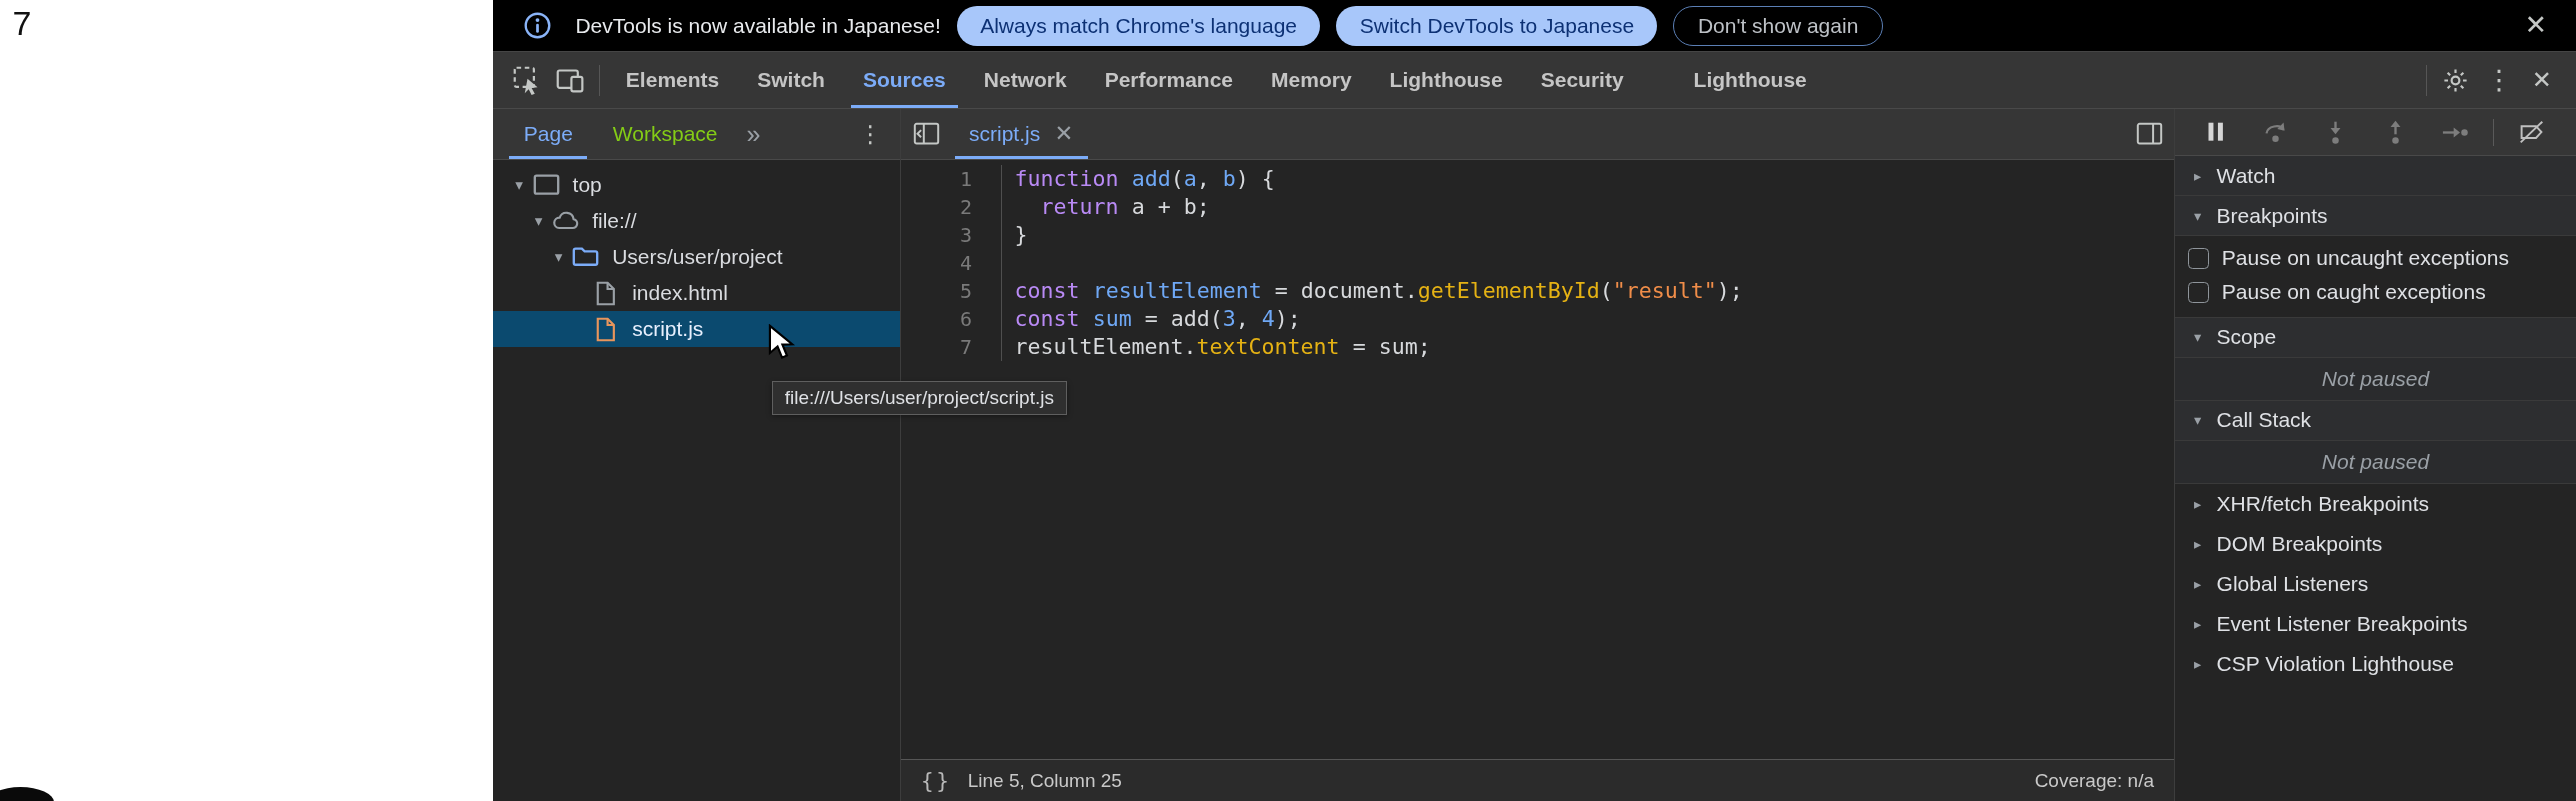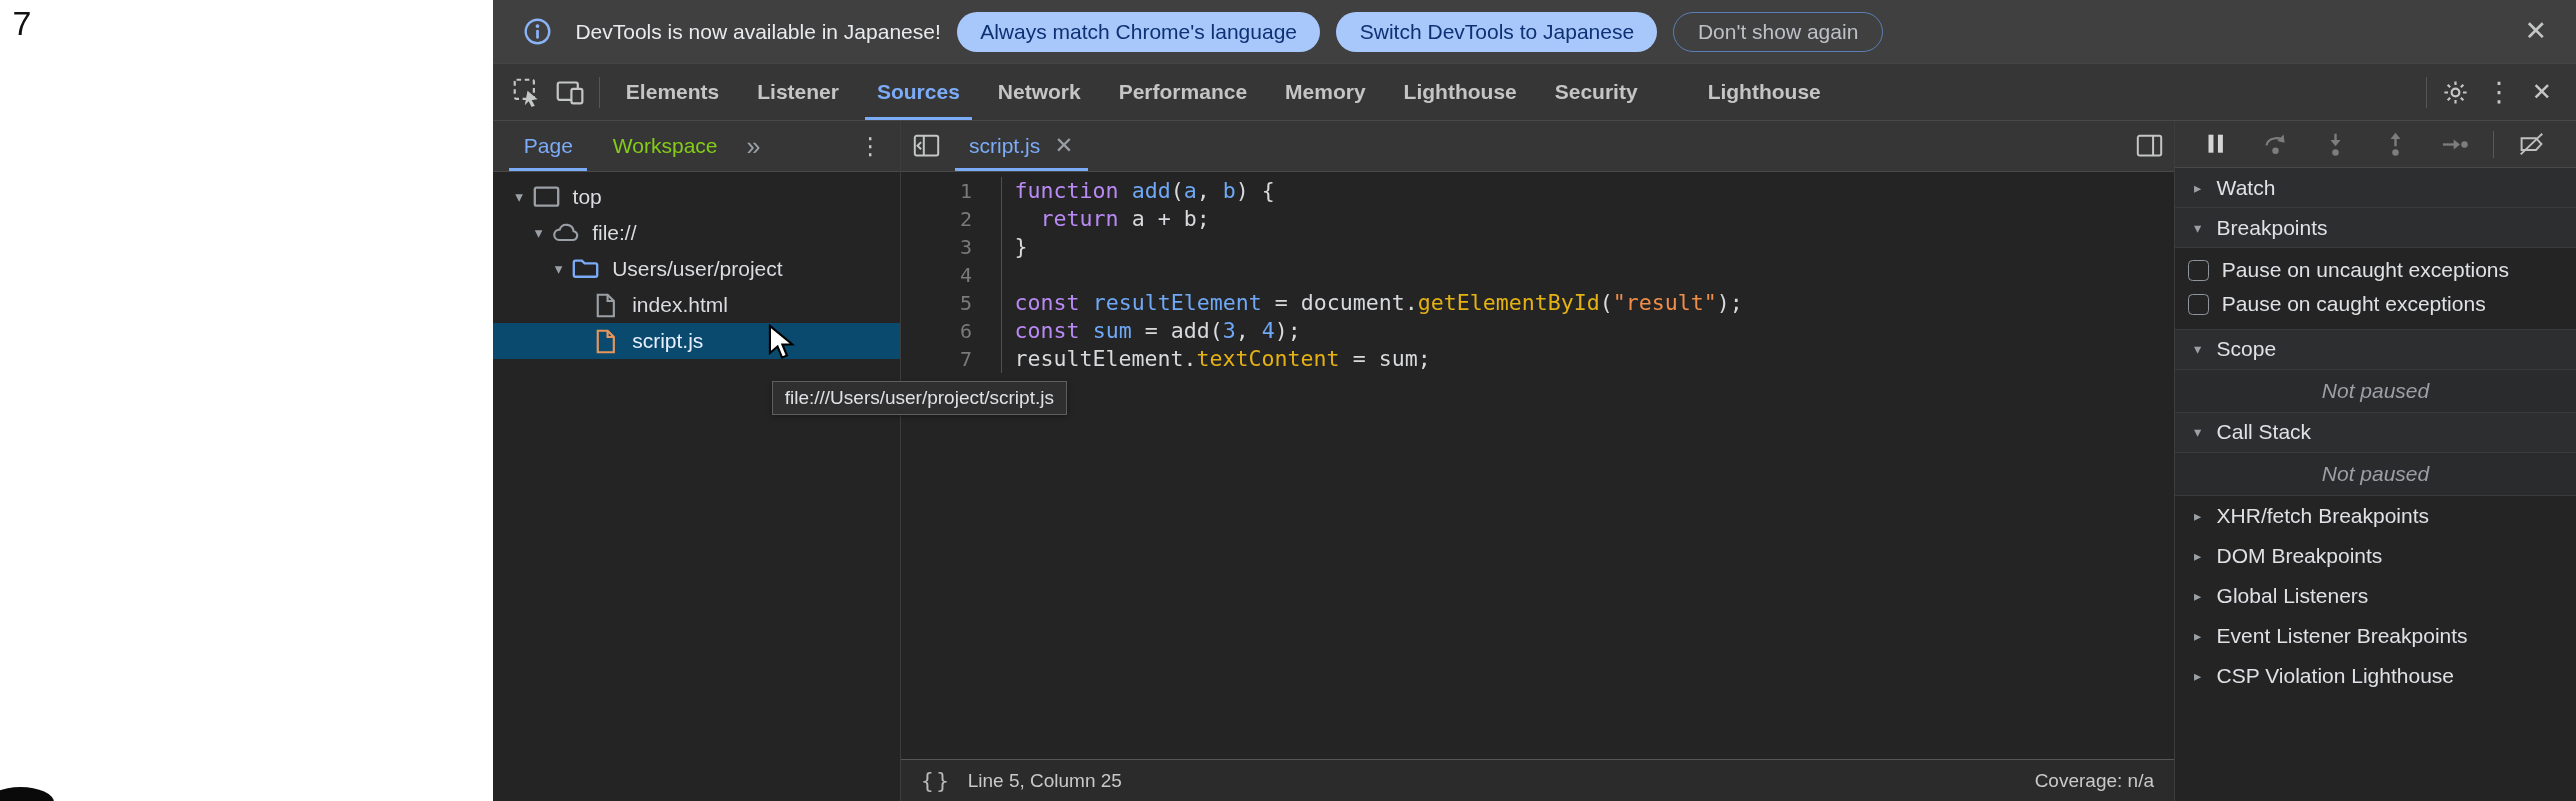--- a/index.html
+++ b/index.html
@@ -8,21 +8,21 @@
 
   
   .webpage { position:absolute; left:0; top:0; width:493px; height:801px; background:#fff; }
   .page-number { position:absolute; left:12.6px; top:3.6px; font-size:34px; color:#111; }
   .dock-bump { position:absolute; left:-12.6px; top:787px; width:67px; height:31px; background:#0a0a0a; border-radius:50% 50% 0 0; }
 
   
   .devtools { position:absolute; left:493px; top:0; width:2083px; height:801px; background:#242424; display:flex; flex-direction:column; color:#dadce0; }
 
   
-  .banner { flex:none; height:64px; background:#404040; border-bottom:0.9px solid #454545; display:flex; align-items:center; gap:16px; padding:0 23.4px; }
+  .banner { flex:none; height:52px; background:#000000; border-bottom:0.9px solid #454545; display:flex; align-items:center; gap:16px; padding:0 23.4px; }
   .banner-msg { color:#e8eaed; font-size:21px; white-space:nowrap; }
   .pill { height:40px; border-radius:21.6px; background:var(--pill-bg); color:var(--pill-text); font-size:21px; padding:0 23.4px; border:none; display:flex; align-items:center; white-space:nowrap; font-family:inherit; }
   .pill.outline { background:transparent; border:1.8px solid #5b7fb5; color:#bdc1c6; }
   .banner-close { margin-left:auto; color:#c4c7c5; font-size:27px; line-height:1; padding:0 5.4px; cursor:default; }
 
   
   .toolbar { flex:none; height:57px; background:#363636; border-bottom:0.9px solid #494949; display:flex; align-items:center; padding-left:12.6px; }
   .tb-icon { width:34px; height:34px; display:flex; align-items:center; justify-content:center; margin:0 4.5px; color:#c4c7c5; }
   .tb-divider { width:0.9px; height:31px; background:#565656; margin:0 7.2px; }
   .tabs { display:flex; height:100%; align-items:stretch;font-weight:bold; }
@@ -128,21 +128,21 @@
             <rect x="3" y="6" width="22" height="19" rx="2"></rect>
             <rect x="18" y="13" width="12" height="16" rx="2" fill="#363636"></rect>
           </svg>
       </span>
       <span class="tb-divider"></span>
       <div class="tabs" id="main-tabs">
           <span class="tab">
             <span>Elements</span>
           </span>
           <span class="tab">
-            <span>Listener</span>
+            <span>Switch</span>
           </span>
           <span class="tab selected">
             <span>Sources</span>
           </span>
           <span class="tab">
             <span>Network</span>
           </span>
           <span class="tab">
             <span>Performance</span>
           </span>

